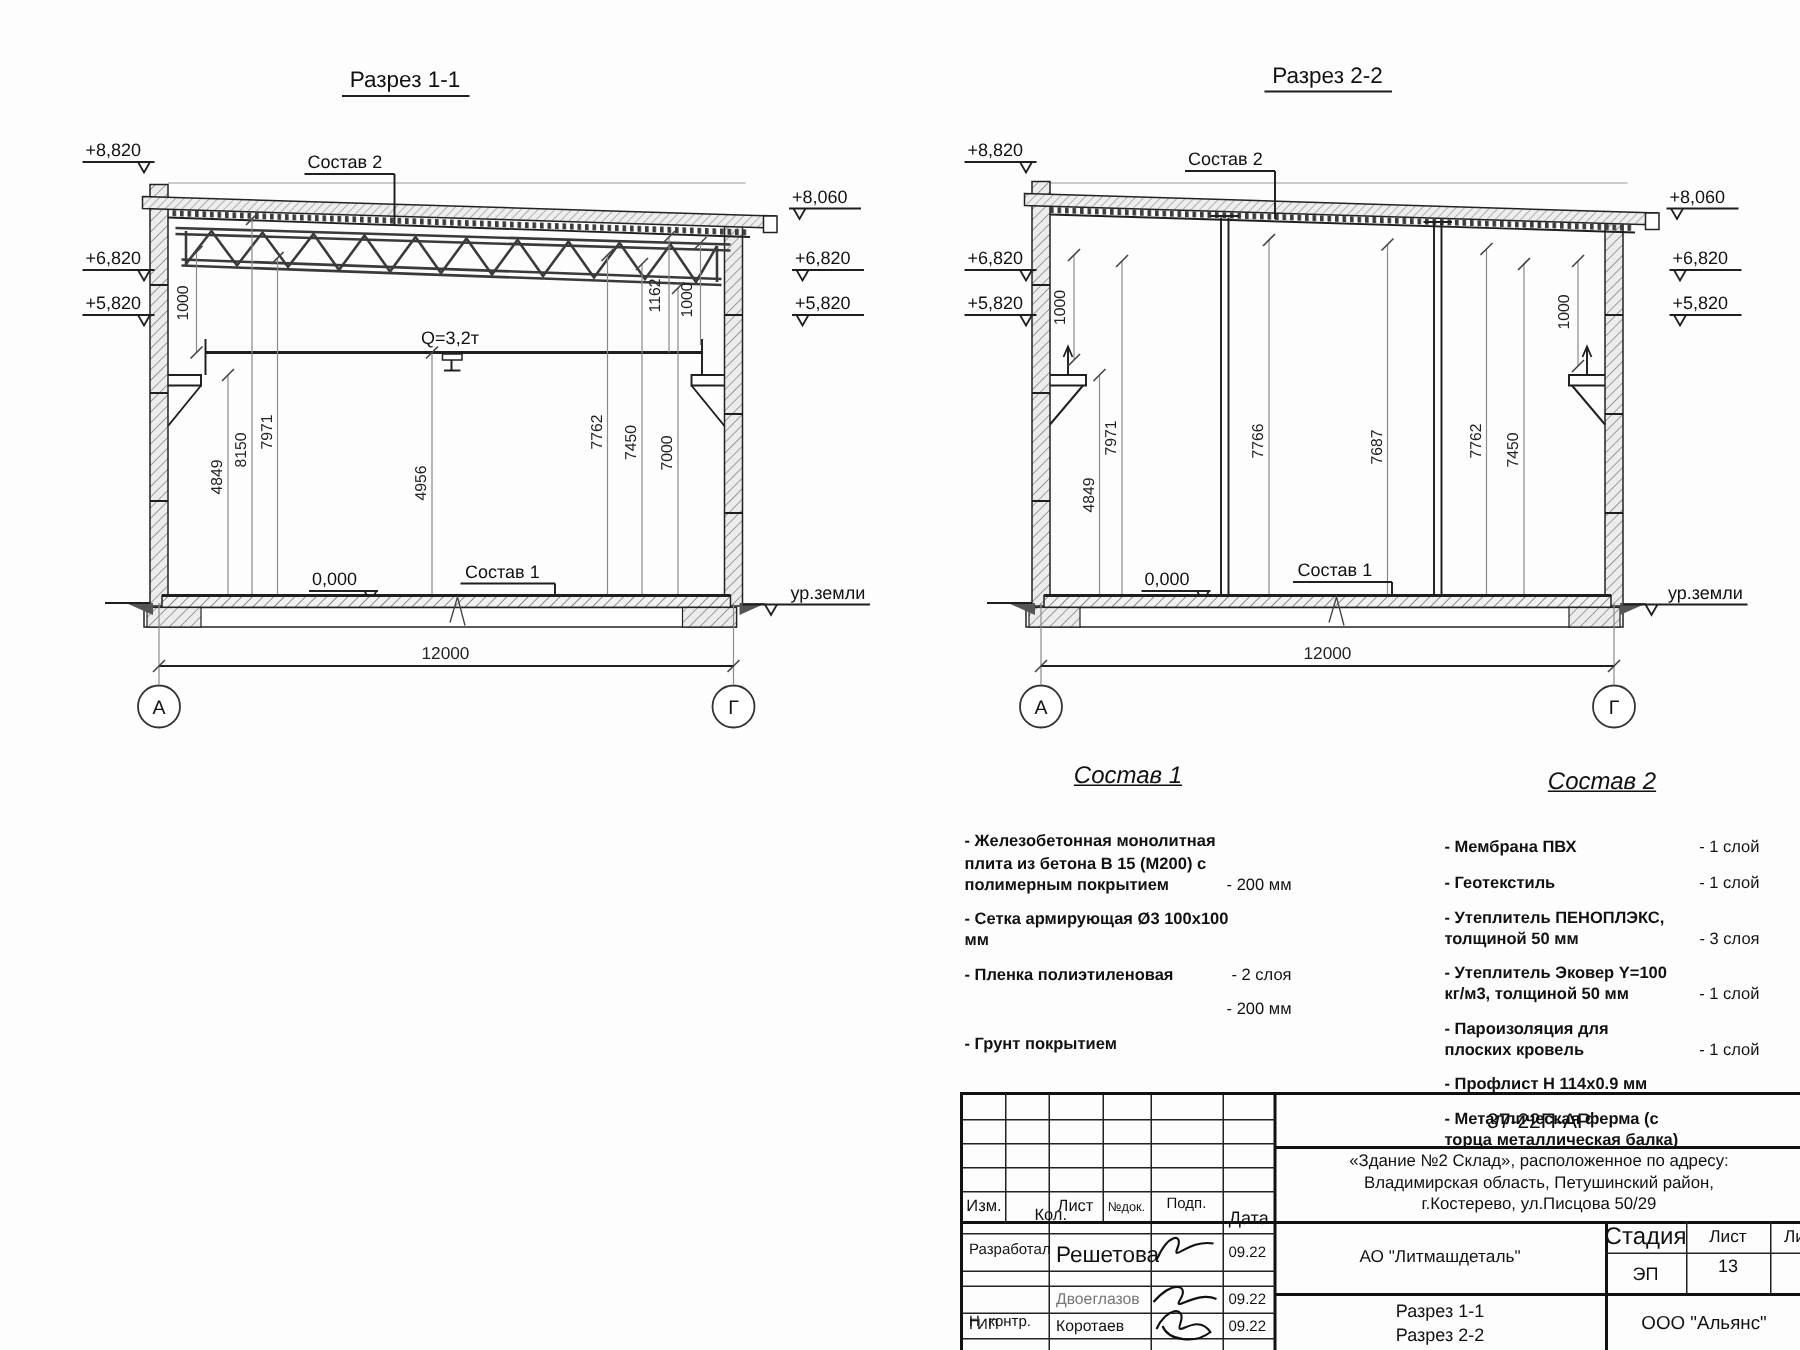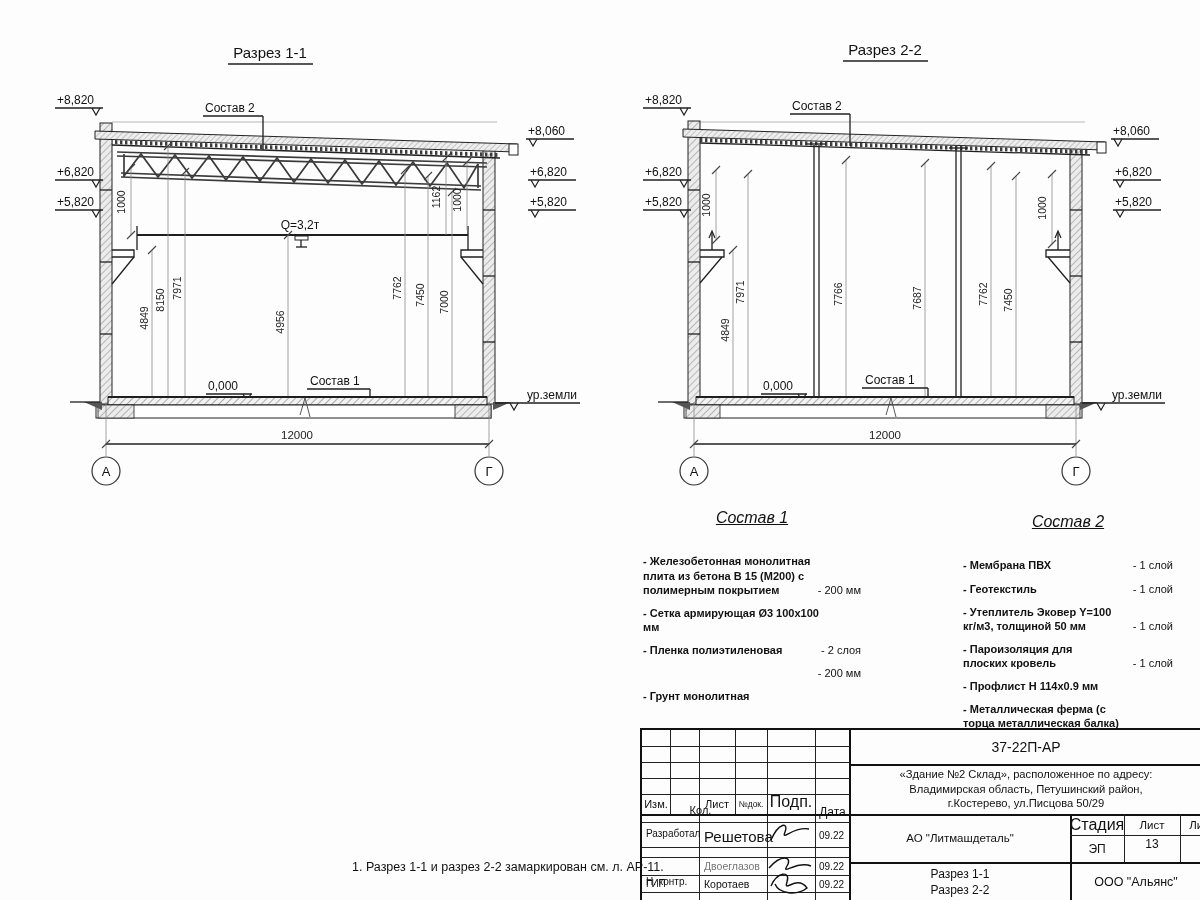--- a/index.html
+++ b/index.html
@@ -389,54 +389,57 @@
         <div class="sqty"></div>
       </div>
   <div class="srow">
         <div class="stxt" style="width:160px">- Пленка полиэтиленовая</div>
         <div class="sqty">-  2 слоя</div>
       </div>
   <div class="srow">
         <div class="sqty">- 200 мм</div>
       </div>
   <div class="srow">
-        <div class="stxt" style="width:190px">- Грунт монолитная</div>
+        <div class="stxt" style="width:190px">- Грунт покрытием</div>
         <div class="sqty"></div>
       </div>
 </div>
 
 <div class="slist" style="left:963px;top:512px;width:210px;">
   <div class="stitle">Состав 2</div>
   <div class="srow">
         <div class="stxt" style="width:150px">- Мембрана ПВХ</div>
         <div class="sqty">- 1 слой</div>
       </div>
   <div class="srow">
         <div class="stxt" style="width:150px">- Геотекстиль</div>
         <div class="sqty">- 1 слой</div>
       </div>
   <div class="srow">
+        <div class="stxt" style="width:150px">- Утеплитель ПЕНОПЛЭКС, толщиной 50 мм</div>
+        <div class="sqty">- 3 слоя</div>
+      </div>
+  <div class="srow">
         <div class="stxt" style="width:150px">- Утеплитель Эковер Y=100 кг/м3, толщиной 50 мм</div>
         <div class="sqty">- 1 слой</div>
       </div>
   <div class="srow">
         <div class="stxt" style="width:150px">- Пароизоляция для плоских кровель</div>
         <div class="sqty">- 1 слой</div>
       </div>
   <div class="srow">
         <div class="stxt" style="width:170px">- Профлист Н 114х0.9 мм</div>
         <div class="sqty"></div>
       </div>
   <div class="srow">
         <div class="stxt" style="width:160px">- Металлическая ферма (с торца металлическая балка)</div>
         <div class="sqty"></div>
       </div>
 </div>
 
-<div id="note">1. Разрез 1-1 и разрез 2-2 замаркирован см. л. АР-11.</div>
 
 <div id="tb">
 
   <div class="vl" style="left:28px;top:0;width:1px;height:84px"></div>
   <div class="vl" style="left:57px;top:0;width:1px;height:172px"></div>
   <div class="vl" style="left:93px;top:0;width:1px;height:84px"></div>
   <div class="vl" style="left:125px;top:0;width:1px;height:172px"></div>
   <div class="vl" style="left:173px;top:0;width:1px;height:172px"></div>
   <div class="vl2" style="left:207px;top:0;width:2px;height:172px"></div>
 
@@ -448,21 +451,21 @@
   <div class="hl" style="left:0;top:92px;width:208px;height:1px"></div>
   <div class="hl" style="left:0;top:117px;width:208px;height:1px"></div>
   <div class="hl" style="left:0;top:127px;width:208px;height:1px"></div>
   <div class="hl" style="left:0;top:145px;width:208px;height:1px"></div>
   <div class="hl" style="left:0;top:162px;width:208px;height:1px"></div>
 
   <div class="cellc" style="left:0;top:64px;width:28px;height:20px;font-size:11px">Изм.</div>
   <div class="cellc" style="left:44px;top:64px;width:29px;height:32px;font-size:11px">Кол.</div>
   <div class="cellc" style="left:57px;top:64px;width:36px;height:20px;font-size:11px">Лист</div>
   <div class="cellc" style="left:93px;top:64px;width:32px;height:20px;font-size:8.5px">№док.</div>
-  <div class="cellc" style="left:125px;top:64px;width:48px;height:16px;font-size:16px">Подп.</div>
+  <div class="cellc" style="left:125px;top:64px;width:48px;height:16px;font-size:10px">Подп.</div>
   <div class="cellc" style="left:173px;top:72px;width:35px;height:20px;font-size:12px">Дата</div>
 
   <div class="tbtxt" style="left:4px;top:98px;font-size:10px">Разработал</div>
   <div class="tbtxt" style="left:62px;top:98px;font-size:15px">Решетова</div>
   <div class="tbtxt" style="left:177px;top:100px;font-size:10px">09.22</div>
 
   <div class="tbtxt" style="left:4px;top:146px;font-size:10px">Н. контр.</div>
   <div class="tbtxt" style="left:62px;top:130px;font-size:10.5px;color:#777">Двоеглазов</div>
   <div class="tbtxt" style="left:177px;top:131px;font-size:10px">09.22</div>
 

